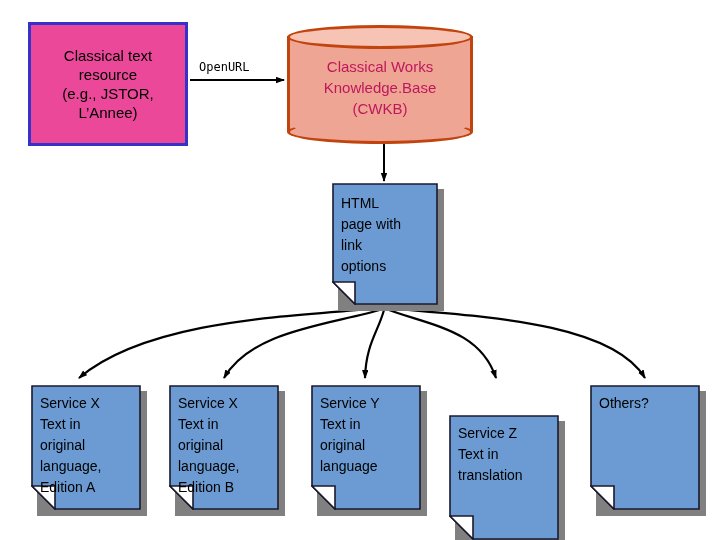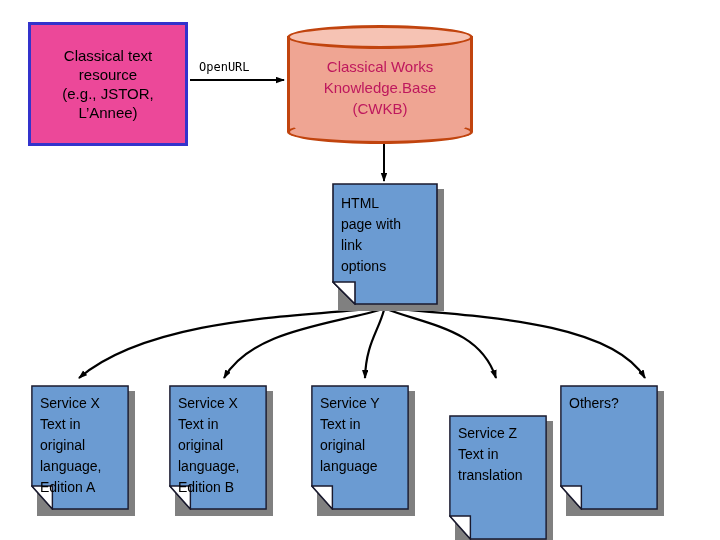--- a/index.html
+++ b/index.html
@@ -163,28 +163,28 @@
   #html-page {
     left: 332px;
     top: 183px;
     width: 106px;
     height: 122px;
   }
   #html-page .doc-text { top: 10px; }
 
   .service-node {
     top: 385px;
-    width: 98px;
+    width: 110px;
     height: 125px;
   }
   #service-1 { left: 31px; }
   #service-2 { left: 169px; }
   #service-3 { left: 311px; padding-left: 20px; }
   #service-4 { left: 449px; margin-top: 30px; }
-  #service-5 { left: 560px; }
+  #service-5 { left: 590px; }
 </style>
 </head>
 <body>
 
 <div id="diagram-canvas">
 
   <svg id="connectors" viewBox="0 0 720 540" width="720" height="540">
     <defs>
       <marker id="arrow" markerWidth="10" markerHeight="10" refX="8" refY="3.2" orient="auto" markerUnits="userSpaceOnUse">
         <path d="M0,0 L9,3.2 L0,6.4 z" fill="#000000"></path>

